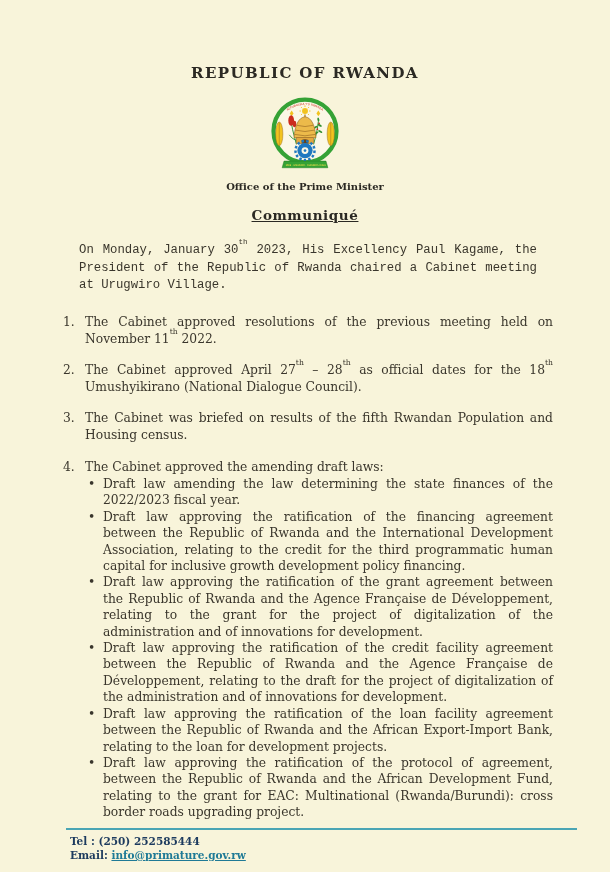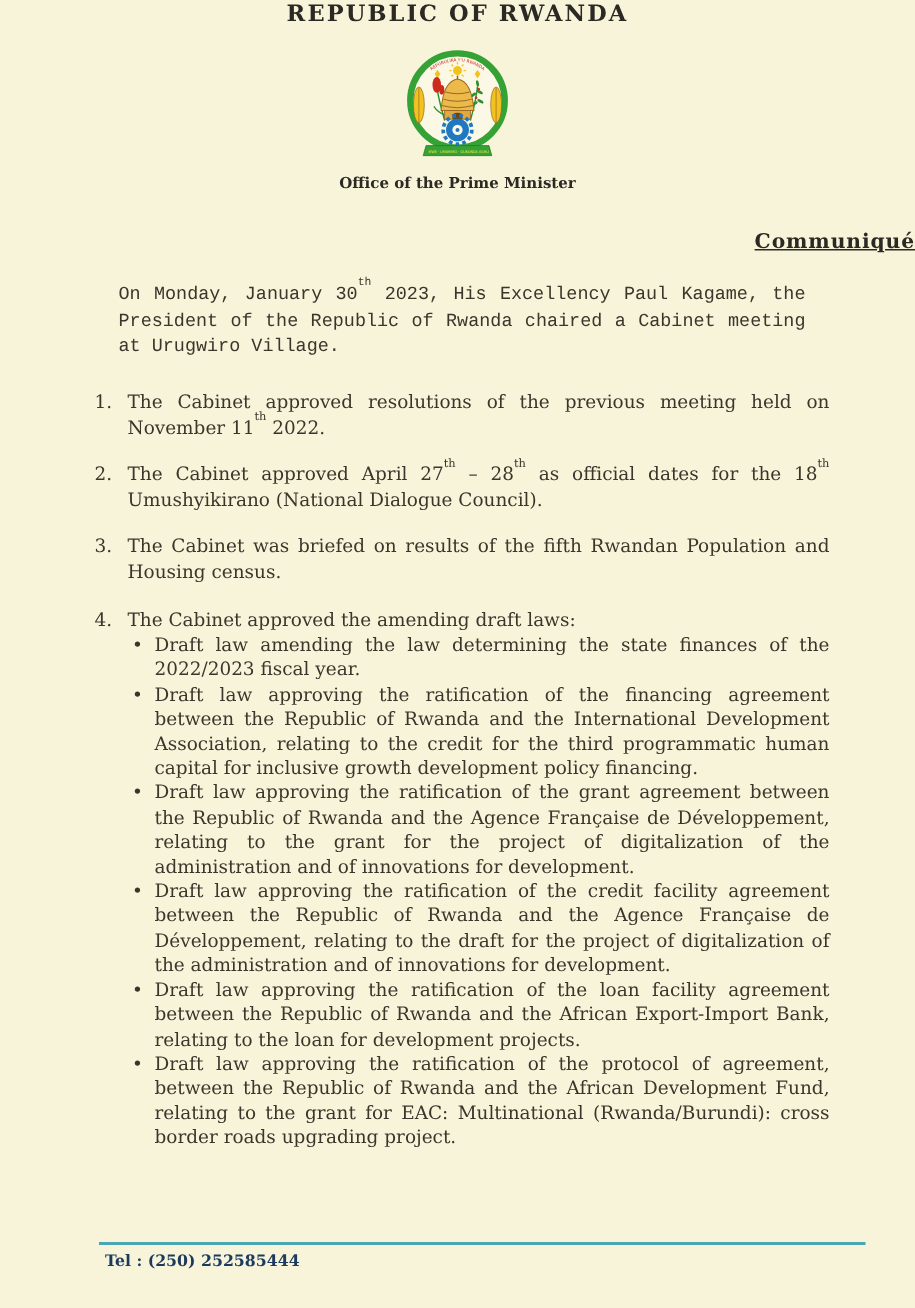--- a/index.html
+++ b/index.html
@@ -6,25 +6,25 @@
     --paper:#f8f4da; --ink:#3a362c; --ink-strong:#2b2923;
     --footer-text:#1c3a5e; --link:#1f7a96; --rule:#4aa5b4;
     --emblem-green:#35a235; --emblem-yellow:#f2c31f; --emblem-red:#cb2c1d;
     --emblem-blue:#1f78c0; --emblem-hut:#ecba4a; --emblem-hut-dark:#9a6a22;
     --emblem-inner:#fbf8e6;
   }
   html,body{margin:0;padding:0;}
   body{width:610px;height:872px;background:var(--paper);
        font-family:"DejaVu Serif","Liberation Serif",serif;color:var(--ink);}
   .page{position:relative;width:610px;height:872px;background:var(--paper);overflow:hidden;}
-  .header{text-align:center;}
+  .header{text-align:center;padding-top:64px;}
   .country-title{font-size:15px;line-height:18px;font-weight:bold;letter-spacing:1.4px;color:var(--ink-strong);}
   .emblem{display:block;margin:9px auto 0 auto;}
   .office-title{margin-top:5px;font-size:10px;line-height:17px;font-weight:bold;color:var(--ink-strong);}
-  .doc-title{margin-top:22px;text-align:right;font-size:13.5px;line-height:16px;font-weight:bold;
+  .doc-title{margin-top:12px;text-align:center;font-size:13.5px;line-height:16px;font-weight:bold;
              text-decoration:underline;letter-spacing:0.6px;color:var(--ink-strong);}
   .content{width:490px;margin:19px 0 0 63px;font-size:12.3px;}
   .intro{margin:16px;line-height:17.5px;text-align:justify;font-family:Liberation Mono, monospace;}
   .item{display:flex;margin-top:13px;line-height:17.5px;}
   .item.first{margin-top:19px;}
   .item.last{margin-top:14px;}
   .item-num{flex:0 0 22px;}
   .item-text{flex:1;text-align:justify;}
   .bullets{margin:0;padding-left:25px;}
   .bullet{display:flex;line-height:16.4px;}
@@ -180,17 +180,21 @@
       </div>
     </div>
 
   </div>
 
   <div class="footer">
     <hr class="footer-rule">
     <div class="footer-cols">
       <div class="footer-left">
         <div>Tel : (250) 252585444</div>
+        <div>
+          <span>Email:</span>
+          <a>info@primature.gov.rw</a>
+        </div>
       </div>
     </div>
   </div>
 
 </div>
 
 </body></html>

